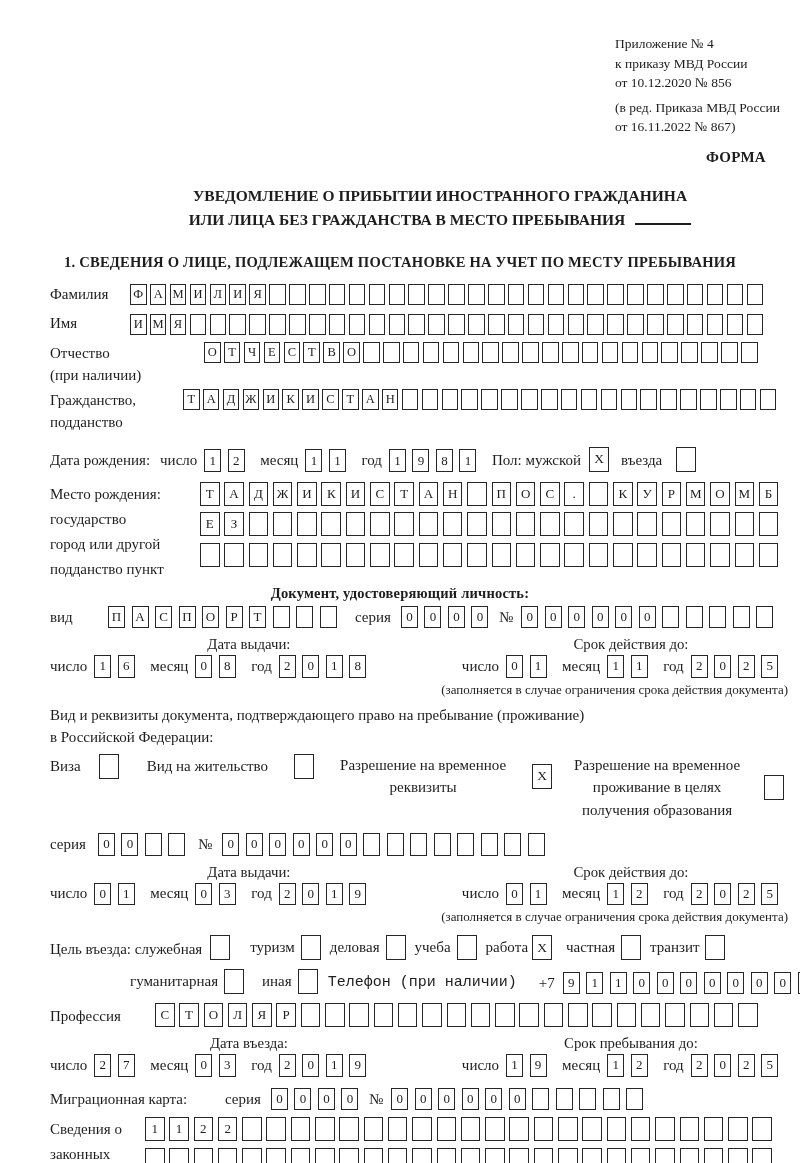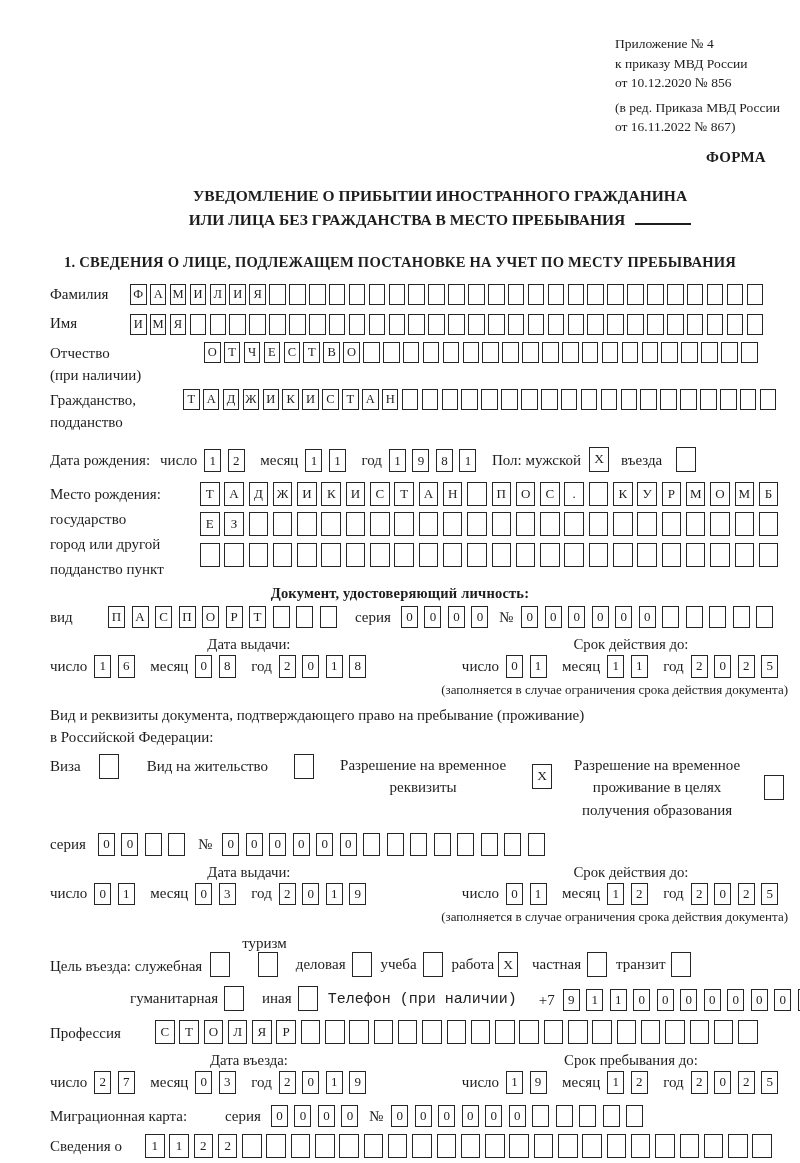--- a/index.html
+++ b/index.html
@@ -526,21 +526,21 @@
           <span class="cell">2</span>
           <span class="cell">5</span>
         </span>
     </div>
   </div>
   <div class="noterow">(заполняется в случае ограничения срока действия документа)</div>
 
   <div class="row" style="margin-top:10px;">
     <span class="lbl">Цель въезда: служебная</span>
     <span class="cbox"></span>
-    <span class="purpose" style="margin-left:12px;flex-direction:column;">
+    <span class="purpose" style="margin-left:20px;">
       <span>туризм</span>
       <span class="cbox"></span>
     </span>
     <span class="purpose" style="margin-left:9px;">
       <span>деловая</span>
       <span class="cbox"></span>
     </span>
     <span class="purpose" style="margin-left:9px;">
       <span>учеба</span>
       <span class="cbox"></span>

